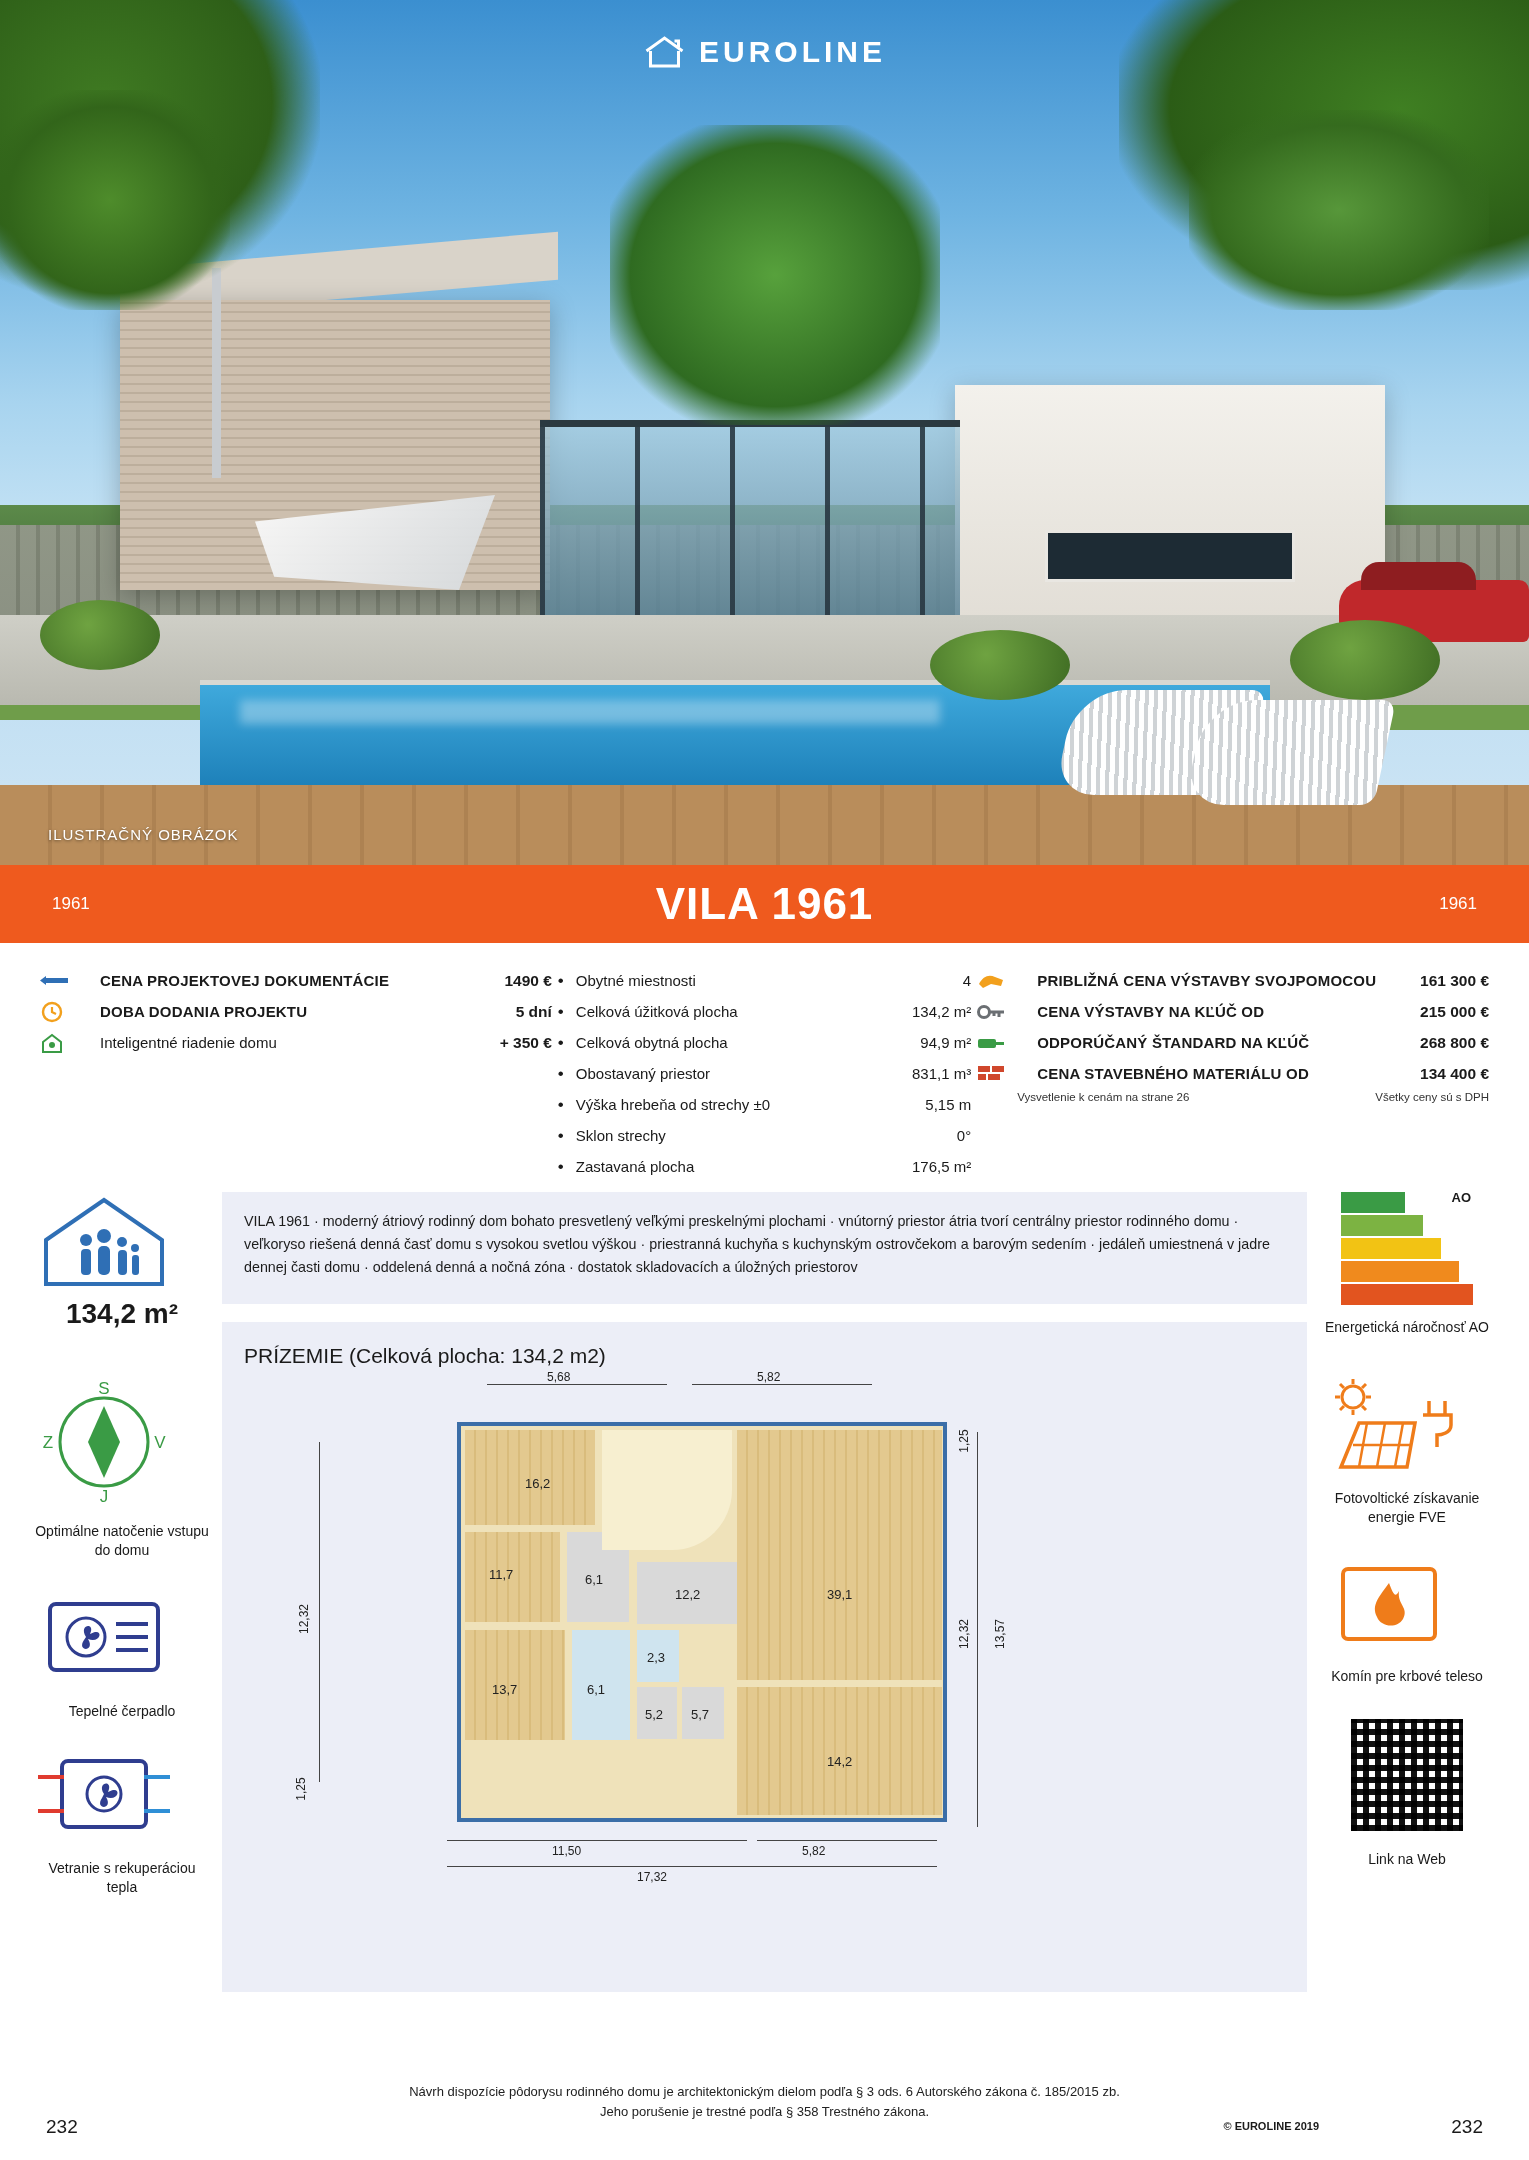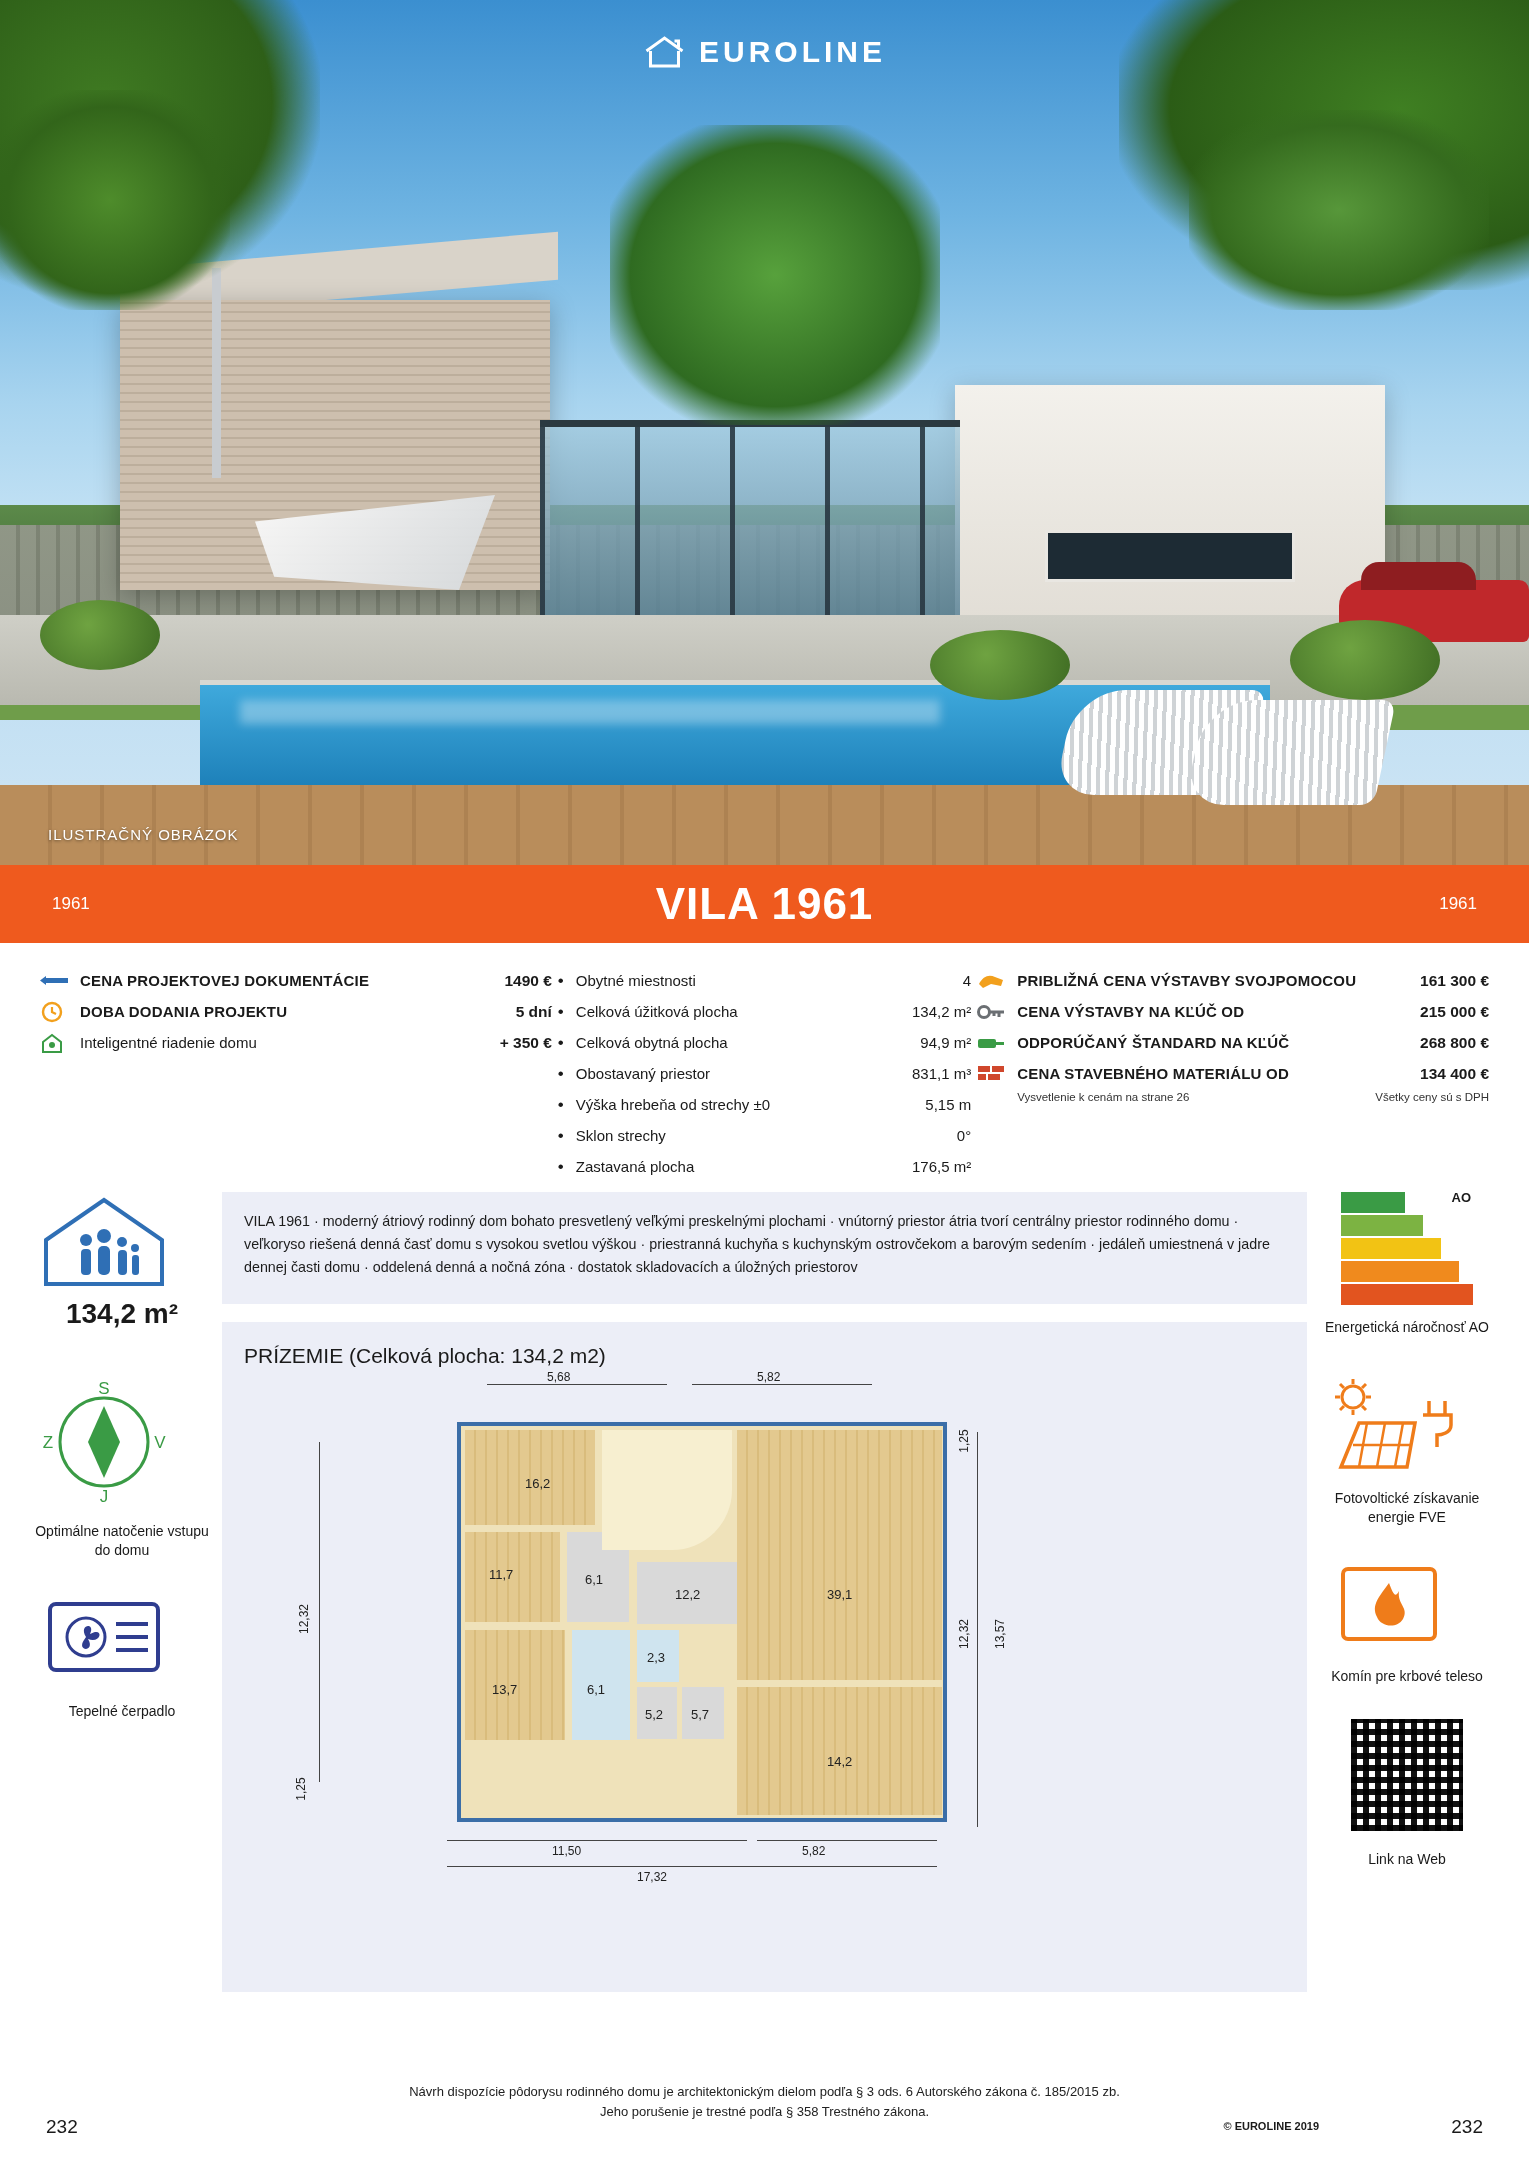--- a/index.html
+++ b/index.html
@@ -151,21 +151,21 @@
   .specs {
     display:flex; padding:22px 40px 10px 40px; gap:6px;
   }
   .spec-col { }
   .spec-col.left { width:520px; }
   .spec-col.mid { width:420px; }
   .spec-col.right { width:520px; }
 
   .srow { display:flex; align-items:center; height:31px; }
   .srow .ic { width:40px; flex:0 0 40px; display:flex; align-items:center; }
-  .srow .lbl { flex:1; font-size:15px; }
+  .srow .lbl { flex:1; font-size:15px;margin-left:20px; }
   .srow .lbl.b { font-weight:bold; font-size:15px; letter-spacing:.2px; }
   .srow .val { font-weight:bold; font-size:15.5px; text-align:right; white-space:nowrap; }
 
   ul.bullets { list-style:none; margin:0; padding:0; }
   ul.bullets li { display:flex; align-items:center; height:31px; font-size:15px; }
   ul.bullets li .dot { width:18px; flex:0 0 18px; }
   ul.bullets li .dot::before { content:"•"; font-size:17px; }
   ul.bullets li .t { flex:1; }
   ul.bullets li .v { text-align:right; white-space:nowrap; }
 
@@ -446,20 +446,32 @@
         <svg width="140" height="92" viewBox="0 0 140 92">
           <rect x="16" y="10" width="108" height="66" rx="6" fill="none" stroke="#2f3d8f" stroke-width="4"></rect>
           <circle cx="52" cy="43" r="19" fill="none" stroke="#2f3d8f" stroke-width="3"></circle>
           <path d="M52 43 C44 30 62 28 56 40 C70 32 68 50 54 45 C62 58 42 58 50 46 Z" fill="#2f3d8f"></path>
           <path d="M82 30 L114 30 M82 43 L114 43 M82 56 L114 56" stroke="#2f3d8f" stroke-width="4"></path>
         </svg>
       </div>
       <div class="rail-cap">Tepelné čerpadlo</div>
     </div>
 
+    <div class="rail-item" style="margin-top:30px;">
+      <div class="rail-icon">
+        <svg width="140" height="92" viewBox="0 0 140 92">
+          <rect x="28" y="10" width="84" height="66" rx="6" fill="none" stroke="#2f3d8f" stroke-width="4"></rect>
+          <circle cx="70" cy="43" r="17" fill="none" stroke="#2f3d8f" stroke-width="3"></circle>
+          <path d="M70 43 C62 31 80 28 74 41 C88 33 86 51 72 46 C80 59 60 59 68 47 Z" fill="#2f3d8f"></path>
+          <path d="M4 26 L30 26 M4 60 L30 60" stroke="#e03b2f" stroke-width="4"></path>
+          <path d="M110 26 L136 26 M110 60 L136 60" stroke="#2f8fd6" stroke-width="4"></path>
+        </svg>
+      </div>
+      <div class="rail-cap">Vetranie s rekuperáciou tepla</div>
+    </div>
   </div>
 
   <div class="desc-box">VILA 1961 · moderný átriový rodinný dom bohato presvetlený veľkými preskelnými plochami · vnútorný priestor átria tvorí centrálny priestor rodinného domu · veľkoryso riešená denná časť domu s vysokou svetlou výškou · priestranná kuchyňa s kuchynským ostrovčekom a barovým sedením · jedáleň umiestnená v jadre dennej časti domu · oddelená denná a nočná zóna · dostatok skladovacích a úložných priestorov</div>
 
   <div class="planpanel">
     <div class="plan-title">PRÍZEMIE (Celková plocha: 134,2 m2)</div>
 
     <div class="plan-canvas">
 
       <div class="dimline" style="left:210px; top:-12px;">5,68</div>

